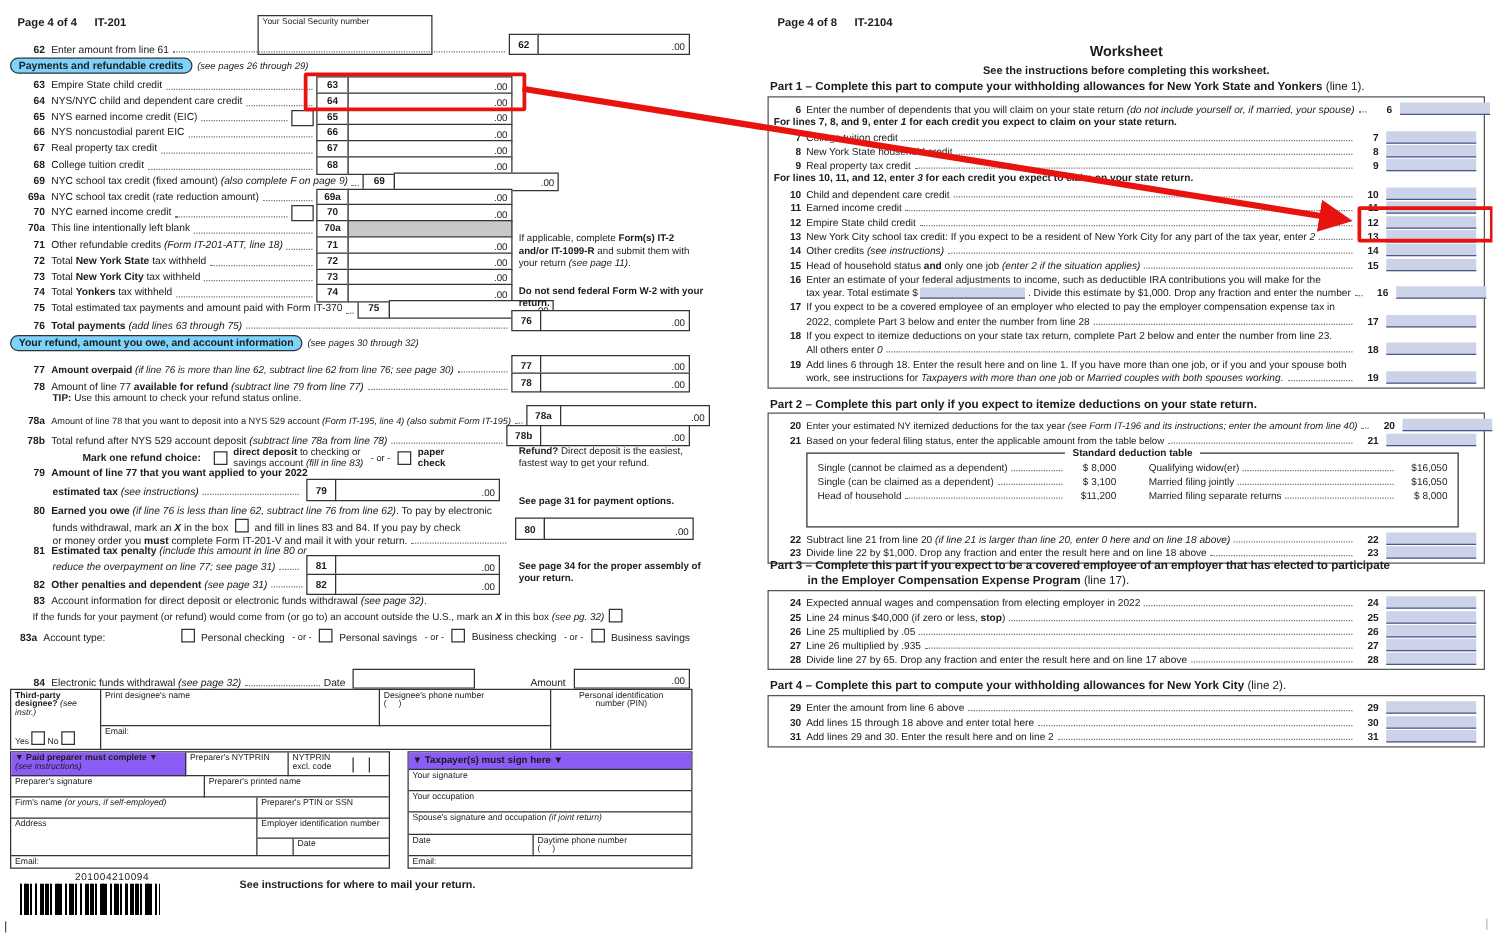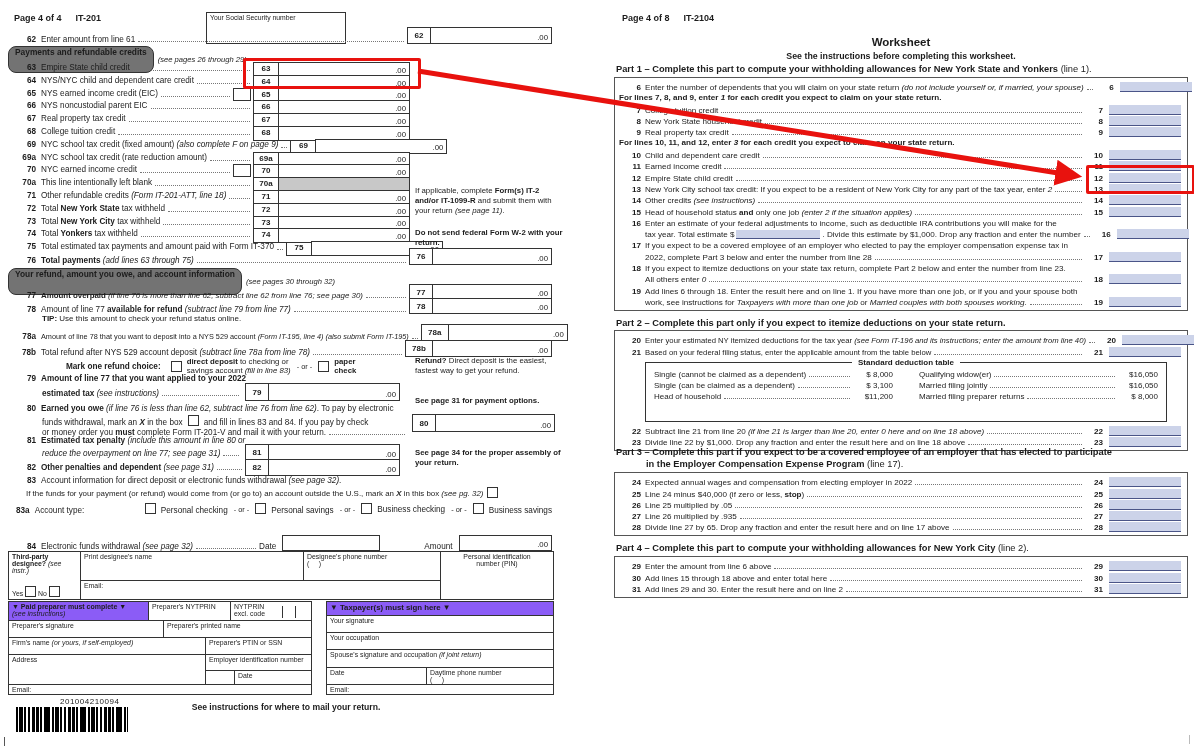--- a/index.html
+++ b/index.html
@@ -19,25 +19,25 @@
   .ssnbox .inp{height:16px}
   .arow{position:absolute;left:0;width:544px;display:flex;align-items:flex-end}
   .anum{width:28px;text-align:right;padding-right:5px;font-weight:bold;flex:none}
   .atxt{white-space:nowrap}
   .nbox{flex:none;border:1px solid #333;background:#fff;font-weight:bold;text-align:center;font-size:8px;
         display:flex;align-items:center;justify-content:center}
   .vbox{flex:none;border:1px solid #333;background:#fff;margin-left:-1px;position:relative}
   .vbox .cents{position:absolute;right:3px;bottom:1px;font-size:7.8px}
   .w22{width:22px}.w26{width:26px}.w120{width:120px}.w130{width:130px}.w118{width:118px}
   .sechead{position:absolute;left:0;display:flex;align-items:center}
-  .sechead .pill{border:1px solid #333;border-radius:8px;padding:0 6px 15px 6px;font-weight:bold;font-size:8.4px;background:#737373}
+  .sechead .pill{border:1px solid #333;border-radius:8px;padding:0 6px 1px 6px;font-weight:bold;font-size:8.4px;background:#7dd3fc}
   .sechead .note{font-style:italic;font-size:7.6px;margin-left:4px}
   
   #creditrows{position:absolute;left:0;top:62px;width:402px}
-  .crow{display:flex;height:12.8px;align-items:flex-start}
+  .crow{display:flex;height:12.8px;align-items:center}
   .crow .cnum{width:28px;text-align:right;padding-right:5px;font-weight:bold;line-height:12.8px;flex:none}
   .crow .ctxt{white-space:nowrap;line-height:12.8px}
   .crow .nbox{width:24px;height:12.8px;line-height:12.8px}
   .crow .vbox{width:130px;height:12.8px}
   .crow .sbox{flex:none;width:16px;height:11px;border:1px solid #333;background:#fff;align-self:center;margin-right:2px}
   .grey{background:#c8c8c8}
   .sidenote{position:absolute;left:407px;width:148px;font-size:7.8px;line-height:1.28}
   .tipline{position:absolute;left:34px;font-size:8px}
   .flexline{position:absolute;display:flex;align-items:flex-end;white-space:nowrap}
   .boxpair{position:absolute;display:flex}
@@ -824,21 +824,21 @@
               <span class="sdamt">$16,050</span>
             </div>
 
             <div class="sdrow">
               <span>Married filing jointly</span>
               <span class="dots"></span>
               <span class="sdamt">$16,050</span>
             </div>
 
             <div class="sdrow">
-              <span>Married filing preparer returns</span>
+              <span>Married filing separate returns</span>
               <span class="dots"></span>
               <span class="sdamt">$  8,000</span>
             </div>
           </div>
       </div>
     </div>
     <div>
 
         <div class="wline">
           <span class="wnuml">22</span>

